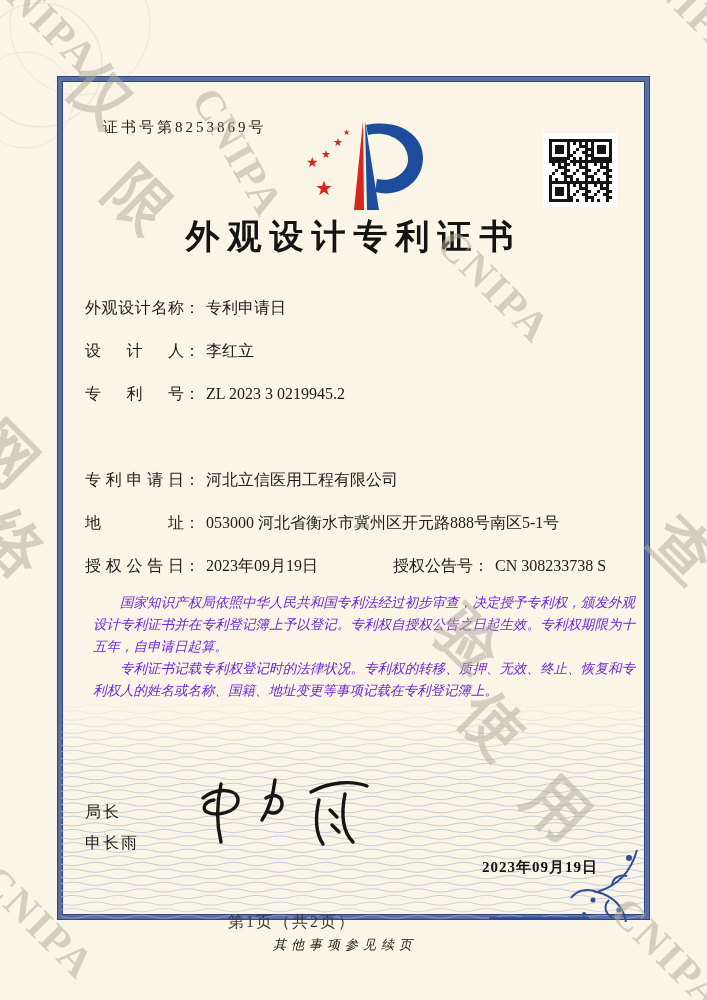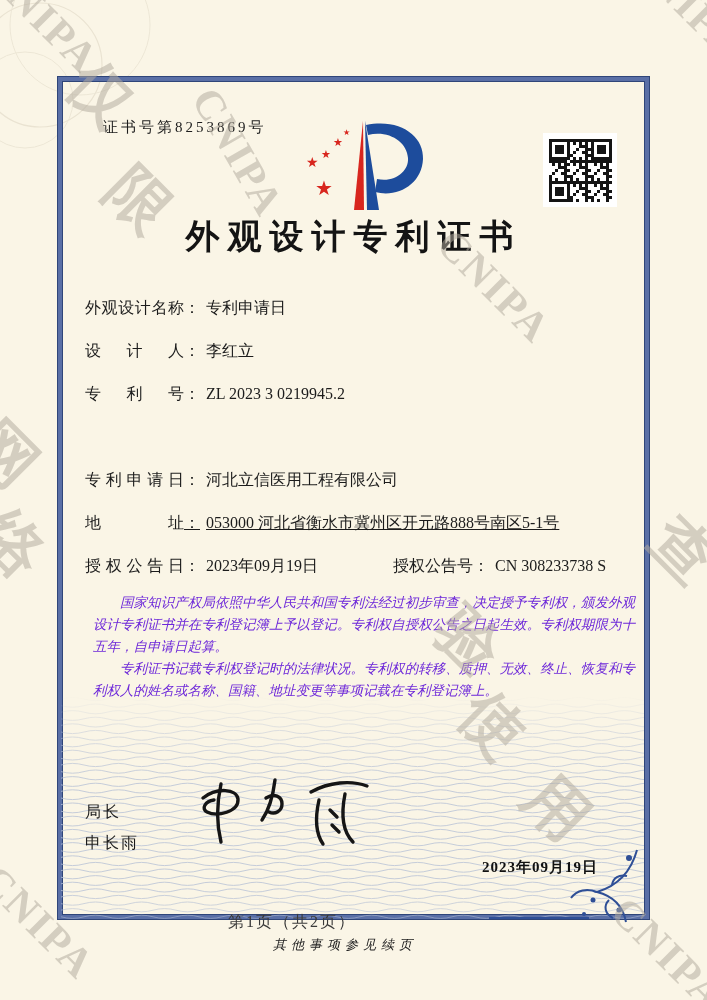--- a/index.html
+++ b/index.html
@@ -57,21 +57,21 @@
   .star.s5{left:46px;top:11px;font-size:8px;}
 
   .qr{left:486px;top:49px;width:74px;height:74px;background:#fff;
       display:flex;align-items:center;justify-content:center;}
 
   .title{left:0;top:130px;width:100%;text-align:center;font-size:34px;font-weight:bold;
          letter-spacing:8px;color:#141414;}
 
   .frow{left:28px;width:560px;font-size:16px;color:#1c1c1c;white-space:nowrap;}
   .fr0{top:214px;} .fr1{top:257px;} .fr2{top:300px;} .fr3{top:343px;}
-  .fr4{top:386px;} .fr5{top:429px;text-decoration:underline;} .fr6{top:472px;}
+  .fr4{top:386px;} .fr5{top:429px;} .fr6{top:472px;}
   .flabel{display:inline-block;width:99px;text-align:justify;text-align-last:justify;vertical-align:bottom;}
   .fvalue{margin-left:6px;}
   .gpair2{position:absolute;left:308px;top:0;white-space:nowrap;}
 
   .paras{left:36px;top:508px;width:542px;font-size:13.5px;line-height:22px;
          color:#6d28d9;font-style:italic;}
   .paras p{margin:0;text-indent:2em;text-align:justify;}
 
   .signer{left:28px;top:718px;font-size:16px;color:#1a1a1a;}
   .signer div{margin-bottom:10px;letter-spacing:2px;}

